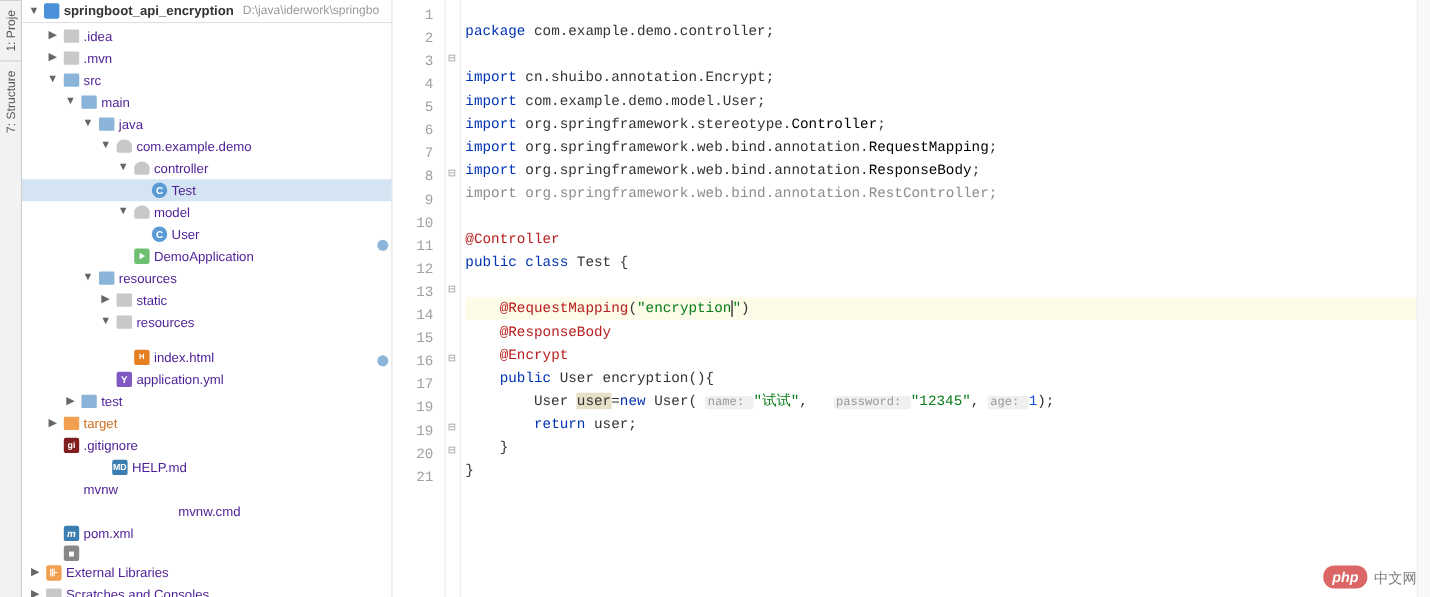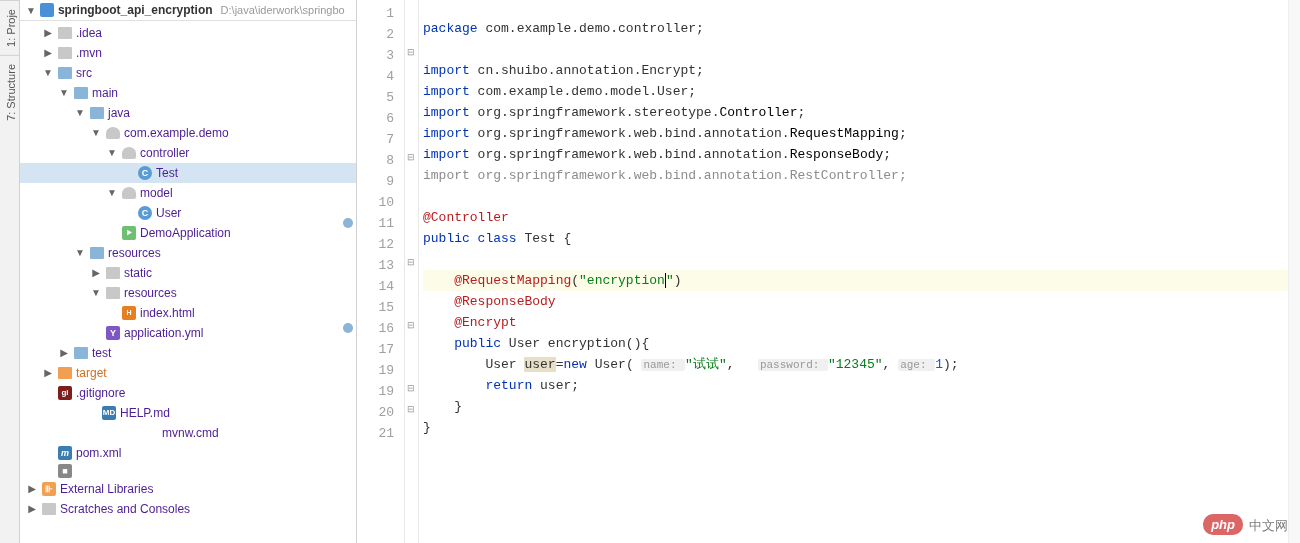--- a/index.html
+++ b/index.html
@@ -137,21 +137,21 @@
       <div class="tree-item" style="padding-left: 70px;">
         <span class="chevron">▶</span>
         <span class="folder-icon gray"></span>
         <span class="tree-label">static</span>
       </div>
       <div class="tree-item" style="padding-left: 70px;">
         <span class="chevron">▼</span>
         <span class="folder-icon gray"></span>
         <span class="tree-label">resources</span>
       </div>
-      <div class="tree-item" style="padding-left: 86px;">
+      <div class="tree-item" style="padding-left: 86px; margin-top: 12px;">
         <span class="chevron none"></span>
         <span class="file-icon html">H</span>
         <span class="tree-label">index.html</span>
       </div>
       <div class="tree-item" style="padding-left: 70px;">
         <span class="chevron none"></span>
         <span class="file-icon yml">Y</span>
         <span class="tree-label">application.yml</span>
       </div>
       <div class="tree-item" style="padding-left: 38px;">
@@ -166,20 +166,25 @@
       </div>
       <div class="tree-item" style="padding-left: 22px;">
         <span class="chevron none"></span>
         <span class="file-icon git">gi</span>
         <span class="tree-label">.gitignore</span>
       </div>
       <div class="tree-item" style="padding-left: 22px;">
         <span class="chevron none"></span>
         <span class="file-icon md">MD</span>
         <span class="tree-label">HELP.md</span>
+      </div>
+      <div class="tree-item" style="padding-left: 22px;">
+        <span class="chevron none"></span>
+        <span class="file-icon none"></span>
+        <span class="tree-label">mvnw</span>
       </div>
       <div class="tree-item" style="padding-left: 22px; gap: 43px;">
         <span class="chevron none"></span>
         <span class="file-icon none"></span>
         <span class="tree-label">mvnw.cmd</span>
       </div>
       <div class="tree-item" style="padding-left: 22px;">
         <span class="chevron none"></span>
         <span class="file-icon m">m</span>
         <span class="tree-label">pom.xml</span>

